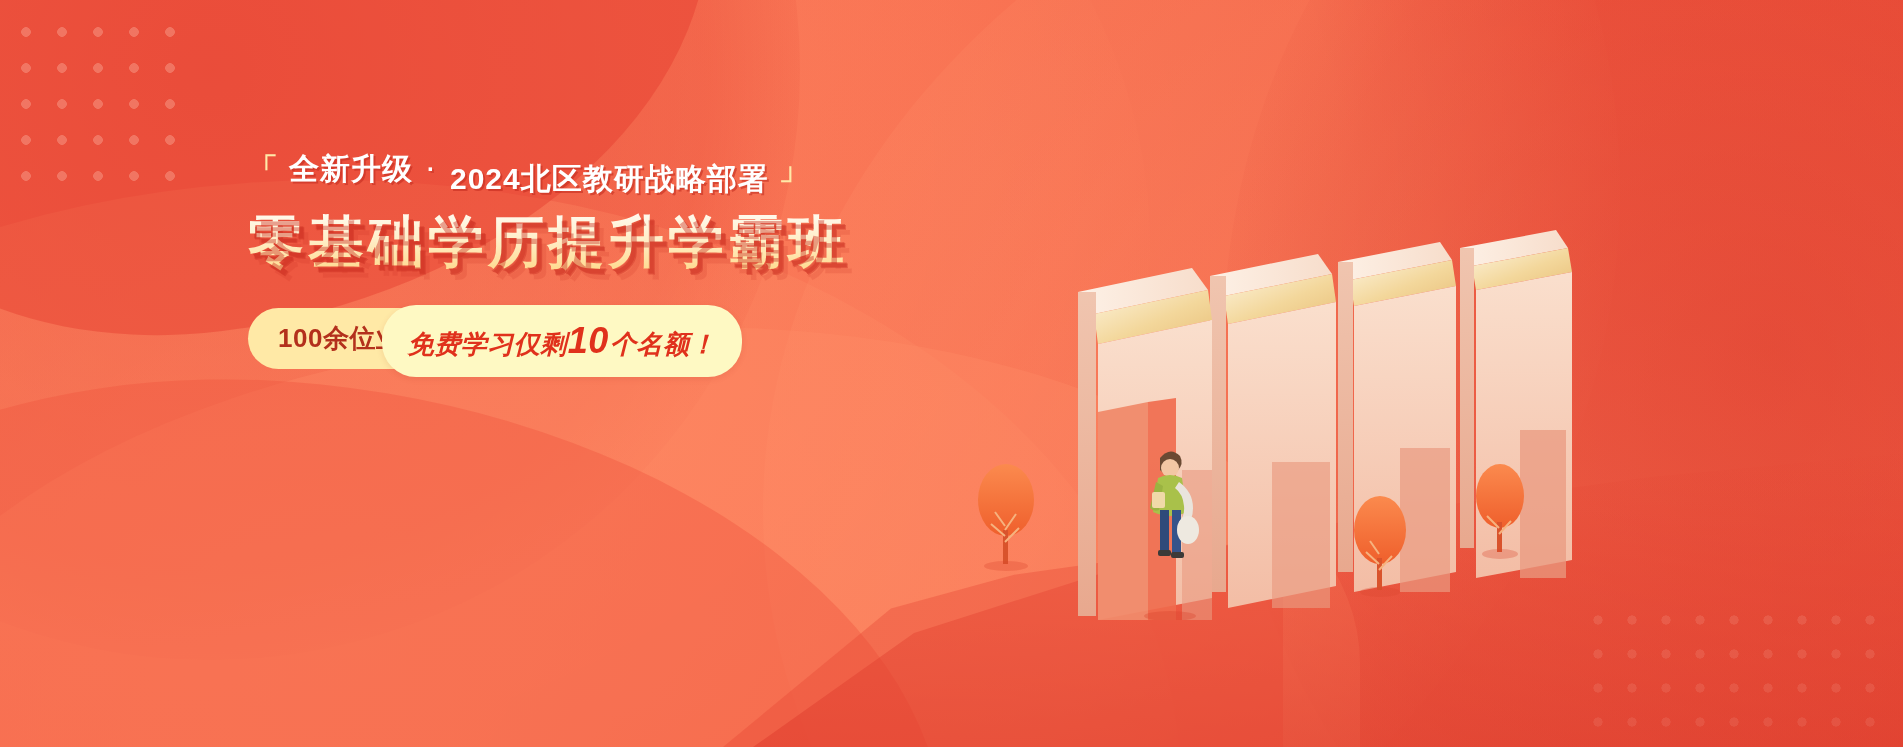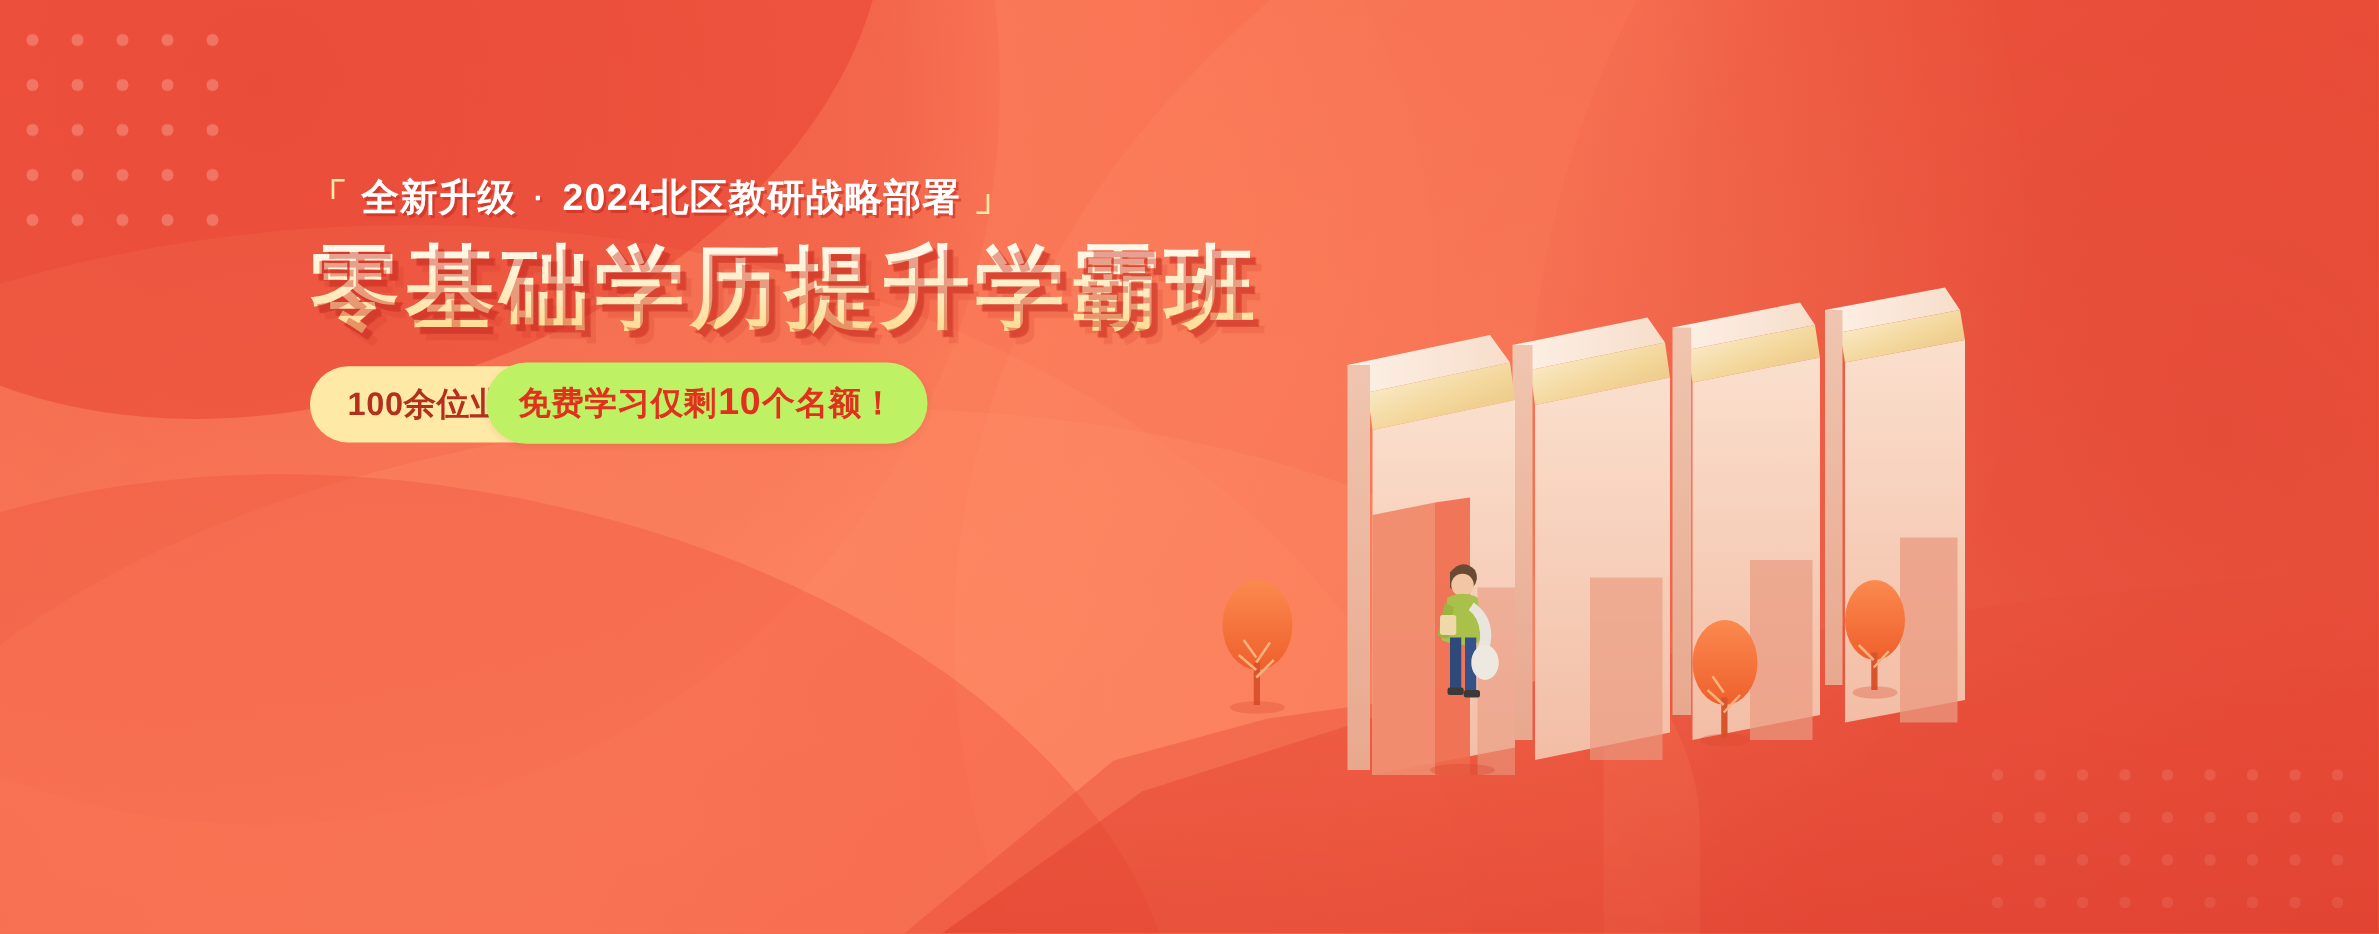--- a/index.html
+++ b/index.html
@@ -102,54 +102,56 @@
   }
   .brk{ color:#ffe9a8; font-size:30px; font-weight:700; }
   .sub-gold{
     color:#ffffff;
     text-shadow:2px 2px 0 rgba(193,42,30,.55);
   }
   .sub-dot{ color:#ffffff; font-size:24px; padding:0 4px; text-shadow:2px 2px 0 rgba(193,42,30,.45); }
   .sub-white{
     color:#ffffff;
     text-shadow:2px 2px 0 rgba(193,42,30,.55);
+    margin-top:20px;
   }
 
   .title{
-    font-size:72px; font-weight:800; letter-spacing:4px; line-height:1.08;
+    font-size:56px; font-weight:800; letter-spacing:4px; line-height:1.08;
     white-space:nowrap;
     color:#ffeec4;
     background:linear-gradient(180deg,#fffaf0 0%,#ffeec6 48%,#ffd98c 100%);
     -webkit-background-clip:text; background-clip:text;
     -webkit-text-fill-color:transparent;
     text-shadow:5px 6px 0 rgba(200,44,31,.42);
     filter:drop-shadow(4px 5px 0 rgba(201,45,32,.38));
-    margin-bottom:24px;
+    margin-bottom:36px;
   }
 
   .pills{ display:flex; align-items:stretch; position:relative; width:fit-content; }
   .pill-yellow{
     background:#ffe9a6;
     border-radius:34px;
     padding:13px 128px 13px 30px;
     font-size:26px; font-weight:700; letter-spacing:.5px;
     color:#b3301c; white-space:nowrap;
     display:flex; align-items:center;
   }
   .pill-white{
     position:absolute; right:-26px; top:-3px;
-    background:#bef264;
+    background:#fef9c3;
     border-radius:34px;
     padding:15px 26px;
     font-size:26px; font-weight:800; letter-spacing:.5px;
     color:#e0311c; white-space:nowrap;
-    display:flex; align-items:flex-start;
+    display:flex; align-items:flex-end;
     box-shadow:0 2px 6px rgba(150,30,20,.10);
-  }
-  .pill-white b{ font-size:30px; font-weight:800; padding:0 1px; }
+    font-style:italic;
+  }
+  .pill-white b{ font-size:36px; font-weight:800; padding:0 1px; }
 </style>
 </head>
 <body>
 
 <div id="banner">
 
   <div class="bg-base"></div>
   <div class="sweep sweep-a"></div>
   <div class="sweep sweep-b"></div>
   <div class="sweep sweep-c"></div>

